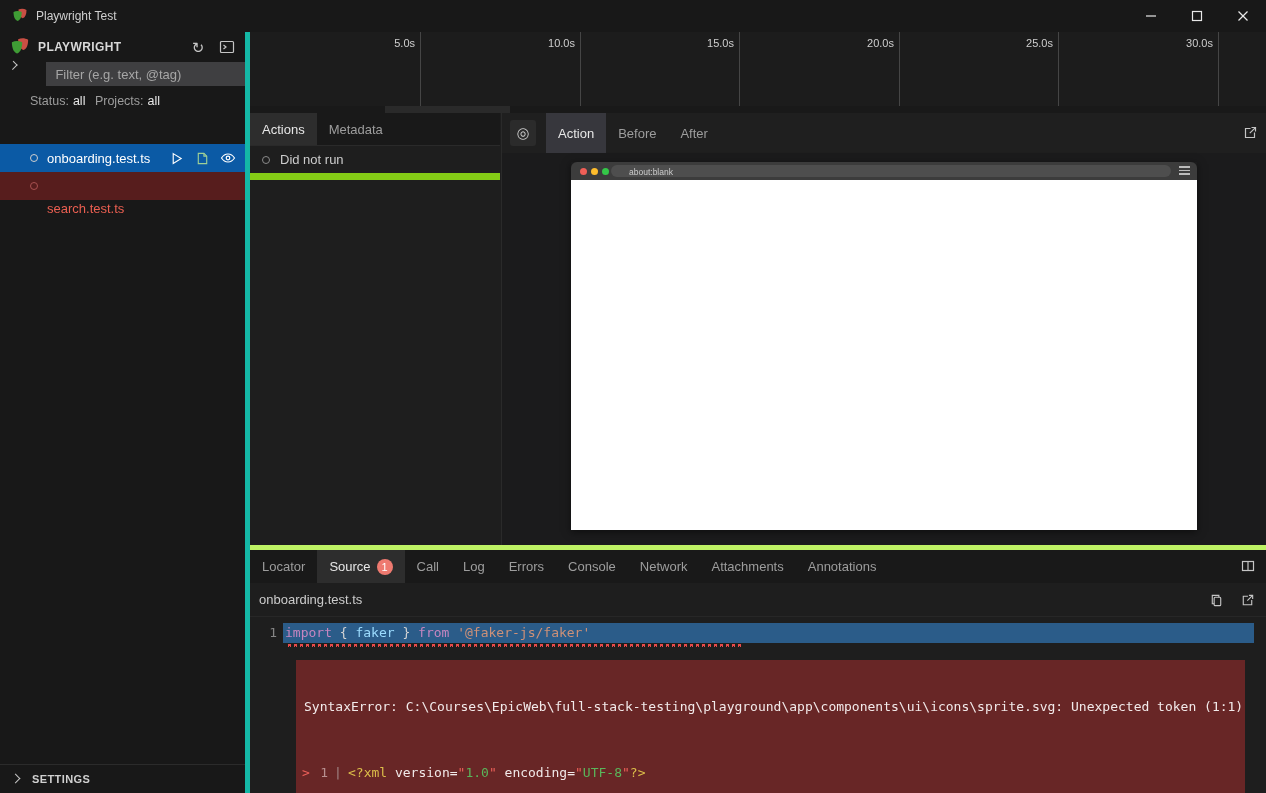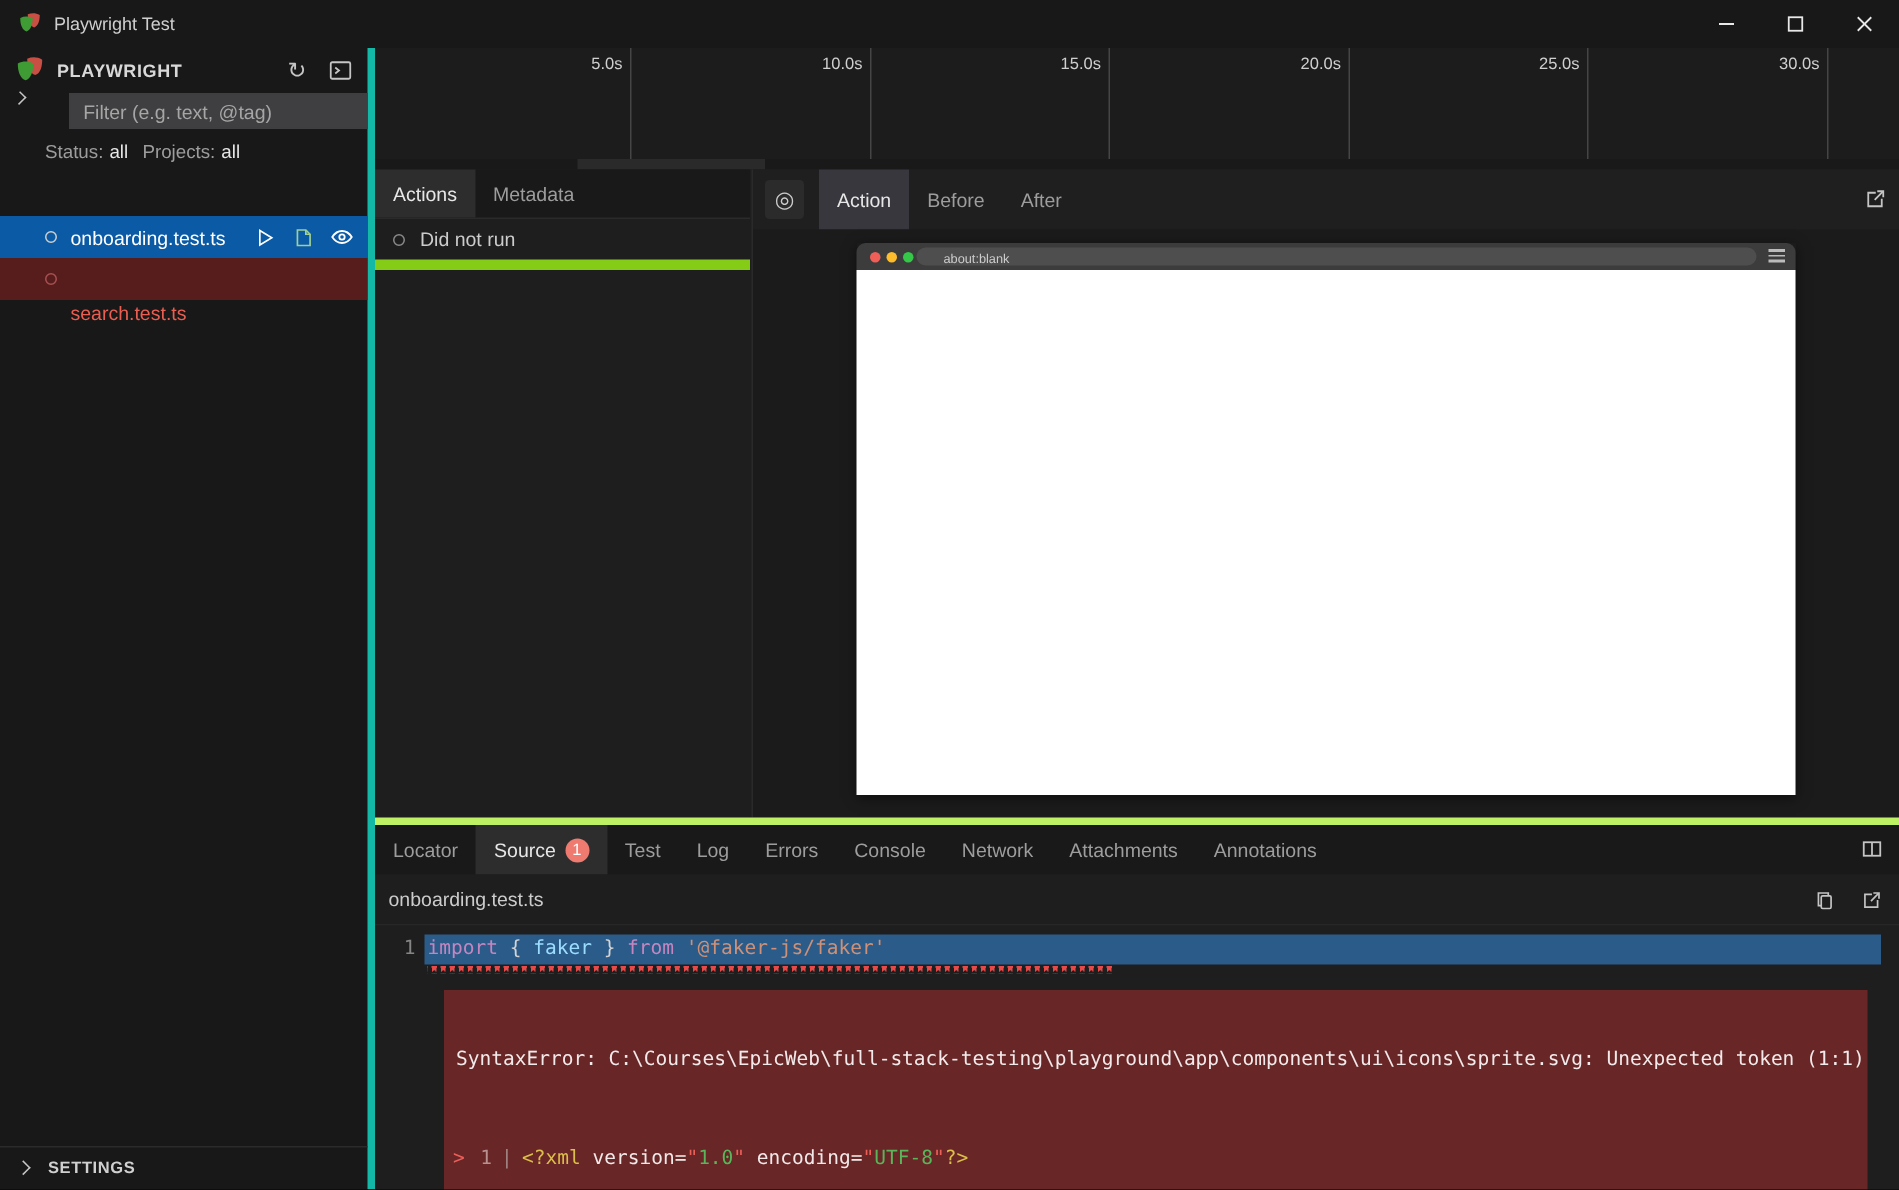--- a/index.html
+++ b/index.html
@@ -296,21 +296,21 @@
   <div class="bottom-panel">
     <div class="bottom-tabbar">
       <div class="tab">
           <span>Locator</span>
         </div>
       <div class="tab active">
         <span>Source</span>
         <span class="badge">1</span>
       </div>
       <div class="tab">
-          <span>Test</span>
+          <span>Call</span>
         </div>
       <div class="tab">
           <span>Log</span>
         </div>
       <div class="tab">
           <span>Errors</span>
         </div>
       <div class="tab">
           <span>Console</span>
         </div>

